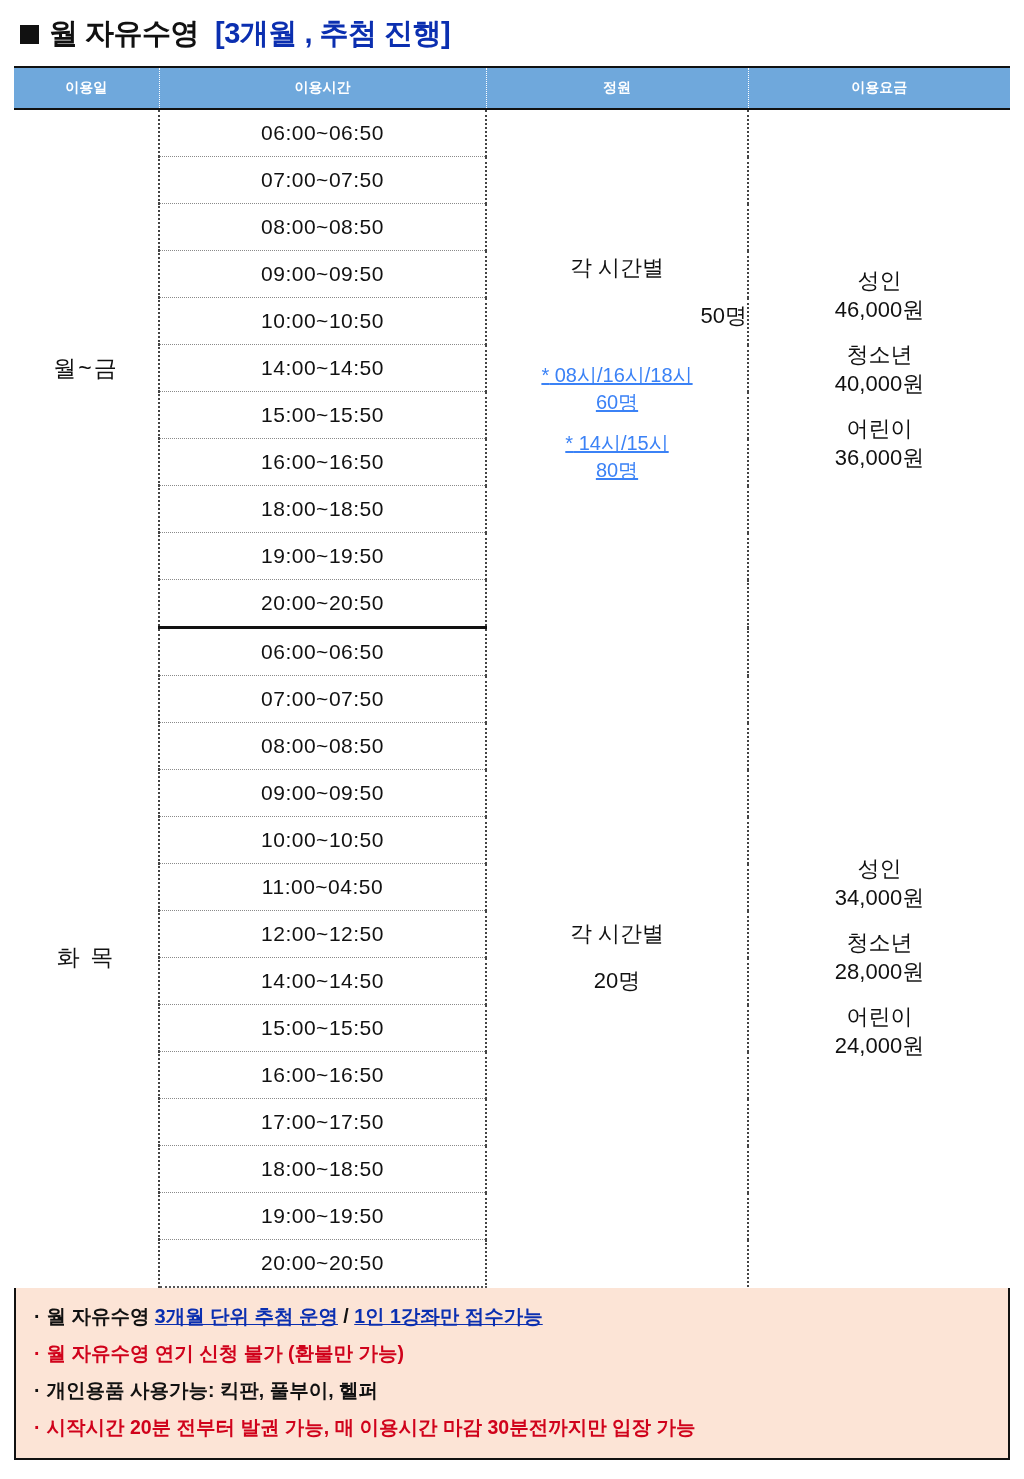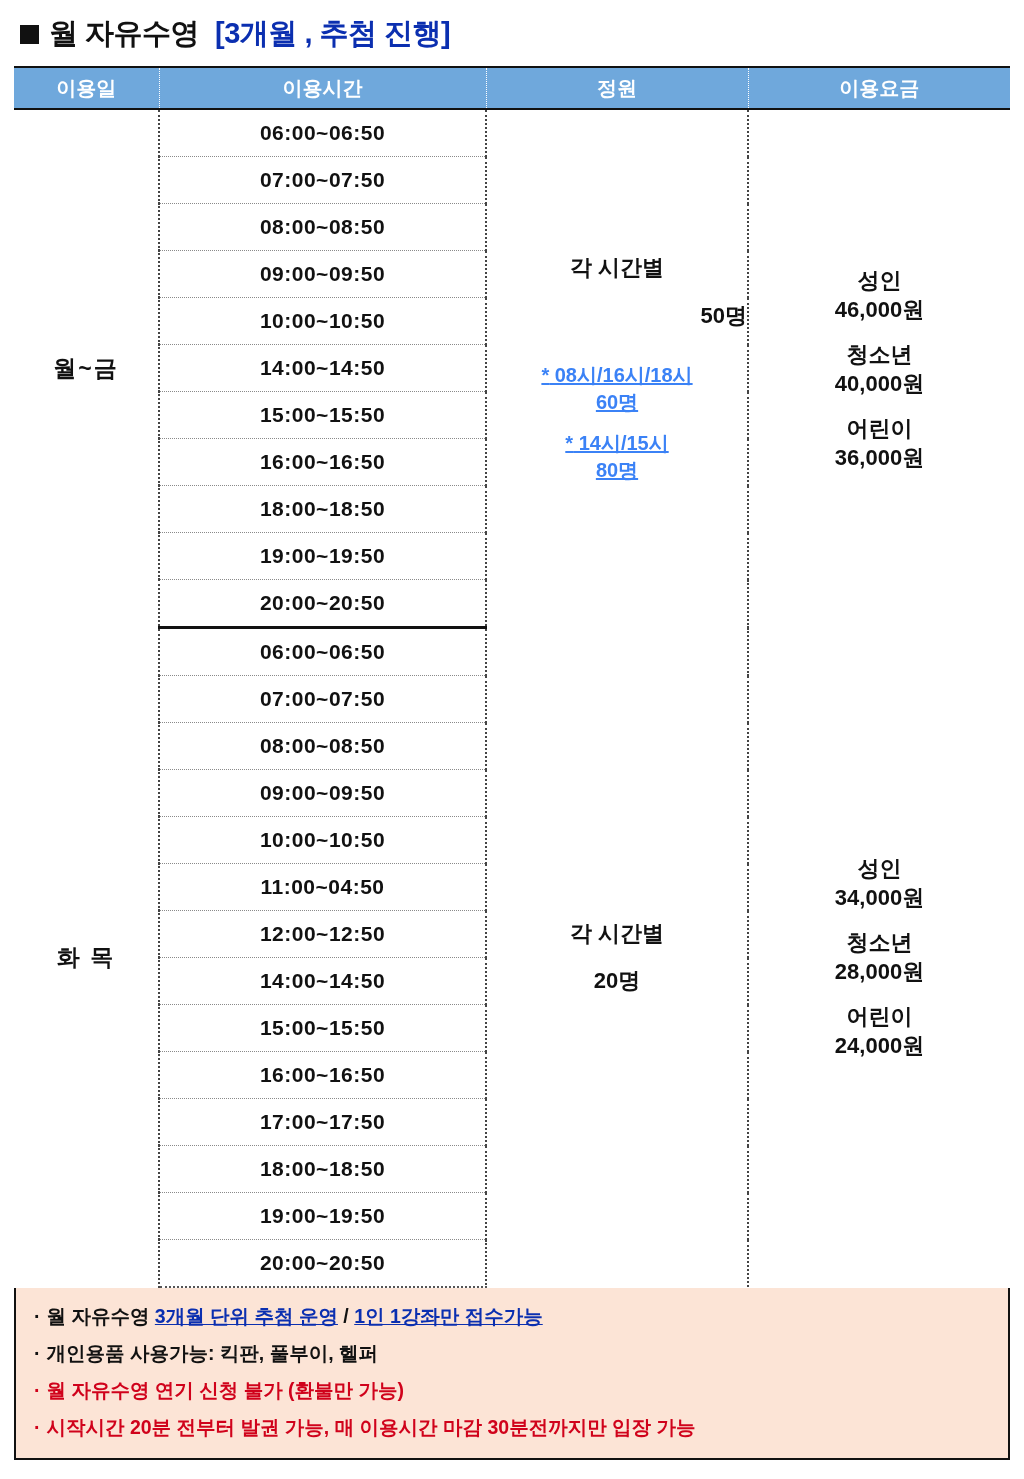--- a/index.html
+++ b/index.html
@@ -56,40 +56,39 @@
     table-layout: fixed;
   }
   table.sched col.c-day   { width: 145px; }
   table.sched col.c-time  { width: 327px; }
   table.sched col.c-cap   { width: 262px; }
   table.sched col.c-fee   { width: 262px; }
 
   thead th {
     background: #6fa8dc;
     color: #ffffff;
-    font-size: 20px;
+    font-size: 14px;
     font-weight: bold;
     height: 38px;
     border-right: 1px dotted #ffffff;
     border-top: 2px solid #111111;
     border-bottom: 2px solid #111111;
     letter-spacing: 0px;
   }
   thead th:last-child { border-right: none; }
 
   td {
     font-size: 21px;
     text-align: center;
     vertical-align: middle;
     color: #111111;
     border-right: 2px dotted #444444;
     border-bottom: 1px dotted #8a8a8a;
     height: 46px;
     padding: 0;
-    font-weight: bold;
   }
   td.last-col { border-right: none; }
   td.day-cell {
     font-size: 23px;
     border-right: 2px dotted #444444;
     border-bottom: none;
     letter-spacing: 2px;
   }
   td.time-cell {
     font-size: 21px;
@@ -312,27 +311,27 @@
 
     </tbody>
   </table>
 
   <div class="notes">
 
     <div class="note">
       <span class="dot">·</span><span class="plain">월 자유수영 </span><span class="blue">3개월 단위 추첨 운영</span><span class="plain"> / </span><span class="blue">1인 1강좌만 접수가능</span>
     </div>
 
+    <div class="note note-red">
+      <span class="dot">·</span><span class="red-u">월 자유수영 연기 신청 불가 (환불만 가능)</span>
+    </div>
+
     <div class="note">
       <span class="dot">·</span><span class="plain">개인용품 사용가능: 킥판, 풀부이, 헬퍼</span>
     </div>
 
     <div class="note note-red">
-      <span class="dot">·</span><span class="red-u">월 자유수영 연기 신청 불가 (환불만 가능)</span>
-    </div>
-
-    <div class="note note-red">
       <span class="dot">·</span><span class="red-u">시작시간 20분 전부터 발권 가능, 매 이용시간 마감 30분전까지만 입장 가능</span>
     </div>
 
   </div>
 
 </div>
 
 </body></html>

